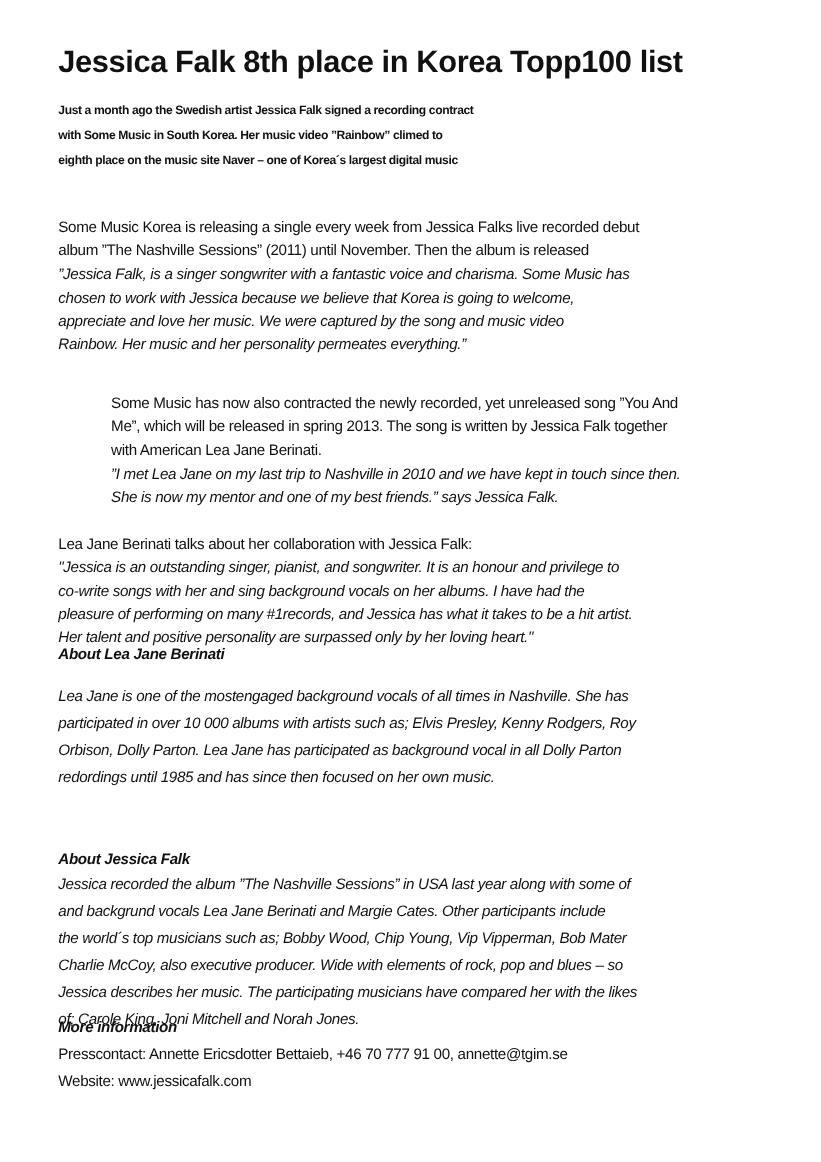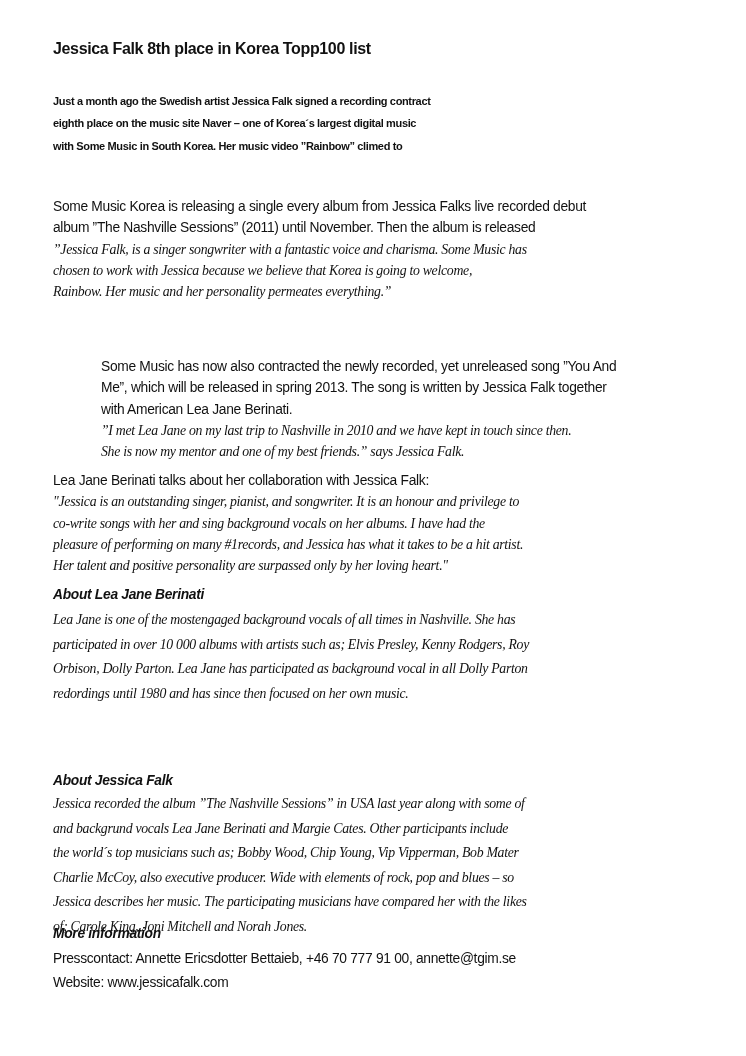--- a/index.html
+++ b/index.html
@@ -1,74 +1,75 @@
 <!DOCTYPE html>
 <html><head>
 <meta charset="utf-8">
 <style>
   html, body { margin: 0; padding: 0; background: #ffffff; }
   body { width: 746px; height: 1056px; overflow: hidden; position: relative;
          font-family: "Liberation Sans", sans-serif; color: #111111; }
   .page { position: absolute; left: 53px; top: 0; width: 650px; }
-  .title { position: absolute; top: 40px; left: 0; font-size: 16px; font-weight: bold;
+  .title { position: absolute; top: 40px; left: 0; font-size: 28px; font-weight: bold;
            letter-spacing: -0.35px; white-space: nowrap; margin: 0; }
   .lede { position: absolute; top: 90px; left: 0; width: 650px; font-size: 11px; font-weight: bold;
           line-height: 22.3px; letter-spacing: -0.35px; margin: 0; }
   .lede span { display: block; white-space: nowrap; }
   .block { position: absolute; left: 0; width: 650px; font-size: 13.8px; letter-spacing: -0.3px; margin: 0; }
   .block span { display: block; white-space: nowrap; }
   .lh21 { line-height: 21.3px; }
   .lh24 { line-height: 24.5px; }
-  .it { font-style: italic; font-family: Liberation Serif, serif; }
+  .it { font-style: italic; }
   .bold { font-weight: bold; font-style: italic; }
 </style>
 </head>
 <body>
 
 <div class="page">
 
   <h1 class="title">Jessica Falk 8th place in Korea Topp100 list</h1>
 
   <p class="lede">
     <span>Just a month ago the Swedish artist Jessica Falk signed a recording contract</span>
+    <span>with Some Music in South Korea. Her music video ”Rainbow” climed to</span>
     <span>eighth place on the music site Naver – one of Korea´s largest digital music</span>
-    <span>with Some Music in South Korea. Her music video ”Rainbow” climed to</span>
   </p>
 
   <div class="block lh21" style="top:196px;">
-    <span>Some Music Korea is releasing a single every album from Jessica Falks live recorded debut</span>
+    <span>Some Music Korea is releasing a single every week from Jessica Falks live recorded debut</span>
     <span>album ”The Nashville Sessions” (2011) until November. Then the album is released</span>
     <span class="it">”Jessica Falk, is a singer songwriter with a fantastic voice and charisma. Some Music has</span>
     <span class="it">chosen to work with Jessica because we believe that Korea is going to welcome,</span>
+    <span class="it">appreciate and love her music. We were captured by the song and music video</span>
     <span class="it">Rainbow.  Her music and her personality permeates everything.”</span>
   </div>
 
   <div class="block lh21" style="top:356px;margin-left:48px;">
     <span>Some Music has now also contracted the newly recorded, yet unreleased song ”You And</span>
     <span>Me”, which will be released in spring 2013. The song is written by Jessica Falk together</span>
     <span>with American Lea Jane Berinati.</span>
     <span class="it">”I met Lea Jane on my last trip to Nashville in 2010 and we have kept in touch since then.</span>
     <span class="it">She is now my mentor and one of my best friends.” says Jessica Falk.</span>
   </div>
 
-  <div class="block lh21" style="top:470px;">
+  <div class="block lh21" style="top:484px;">
     <span>Lea Jane Berinati talks about her collaboration with Jessica Falk:</span>
     <span class="it">"Jessica is an outstanding singer, pianist, and songwriter. It is an honour and privilege to</span>
     <span class="it">co-write songs with her and sing background vocals on her albums. I have had the</span>
     <span class="it">pleasure of performing on many #1records, and Jessica has what it takes to be a hit artist.</span>
     <span class="it">Her talent and positive personality are surpassed only by her loving heart."</span>
   </div>
 
   <div class="block" style="top:584px;">
     <span class="bold" style="line-height:21px;">About Lea Jane Berinati</span>
-    <div class="lh24" style="margin-top:3px;">
+    <div class="lh24" style="margin-top:16px;">
       <span class="it">Lea Jane is one of the mostengaged background vocals of all times in Nashville. She has</span>
       <span class="it">participated in over 10 000 albums with artists such as; Elvis Presley, Kenny Rodgers, Roy</span>
       <span class="it">Orbison, Dolly Parton. Lea Jane has participated as background vocal in all Dolly Parton</span>
-      <span class="it">redordings until 1980 and has since then focused on her own music.</span>
+      <span class="it">redordings until 1985 and has since then focused on her own music.</span>
     </div>
   </div>
 
   <div class="block" style="top:735px;">
     <span class="bold" style="line-height:21px;margin-top:35px;">About Jessica Falk</span>
     <div class="lh24" style="margin-top:1px;">
       <span class="it">Jessica recorded the album ”The Nashville Sessions” in USA last year along with some of</span>
       <span class="it">and backgrund vocals Lea Jane Berinati and Margie Cates. Other participants include</span>
       <span class="it">the world´s top musicians such as; Bobby Wood, Chip Young, Vip Vipperman, Bob Mater</span>
       <span class="it">Charlie McCoy, also executive producer. Wide with elements of rock, pop and blues – so</span>

